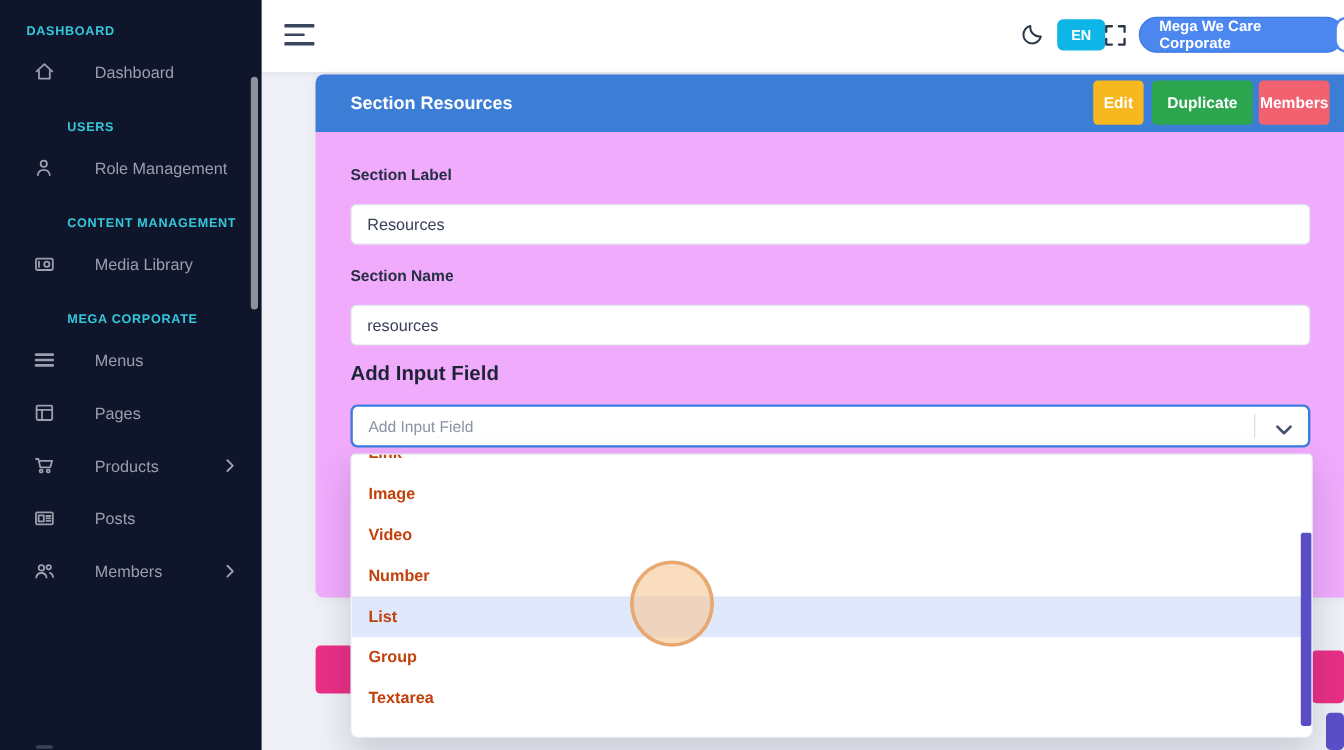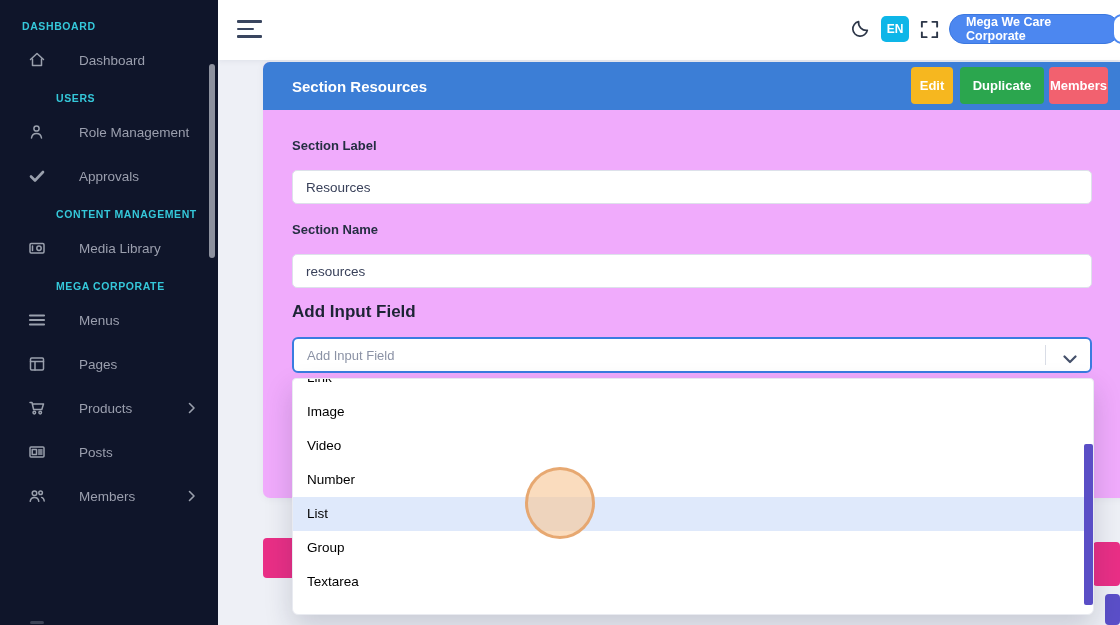--- a/index.html
+++ b/index.html
@@ -11,39 +11,39 @@
   .sidebar { position:absolute; left:0; top:0; width:218px; height:625px; background:#0f152a; z-index:3; }
   .logo-area { position:relative; height:62px; background:#1a2237; border-bottom:1px solid rgba(255,255,255,0.05); }
   .logo-ellipse { position:absolute; left:14px; top:8px; width:94px; height:47px; border-radius:50%;
     background:radial-gradient(ellipse at 50% 30%, #a8dcec 0%, #4aa3cc 38%, #1d6093 72%, #123a5e 100%);
     display:flex; align-items:center; justify-content:center;
     box-shadow:inset 0 -6px 10px rgba(0,0,0,.25), inset 0 4px 6px rgba(255,255,255,.35); }
   .logo-ellipse span { color:#fff; font-weight:700; font-size:19px; letter-spacing:1px; }
   .logo-tagline { position:absolute; left:117px; top:18px; color:#3cc8c2; font-size:21px; font-weight:400; }
   .nav { position:relative; padding:20px 0 0 28px; }
   .nav-header { color:#35c8da; font-size:10.5px; font-weight:700; letter-spacing:.6px; margin:0 0 16px -6px; }
-  .nav-header.gap { margin-top:12px;padding-left:34px; }
+  .nav-header.gap { margin-top:28px;padding-left:34px; }
   .nav-item { position:relative; display:flex; align-items:center; height:24px; margin-bottom:20px; color:#9b9fae; font-size:13.5px; cursor:pointer; }
   .nav-item .nav-ic { width:18px; height:18px; margin-right:33px; display:flex; align-items:center; justify-content:center; }
   .nav-item svg { stroke:#9aa0ad; fill:none; stroke-width:1.5; stroke-linecap:round; stroke-linejoin:round; }
   .nav-item .chev { position:absolute; right:22px; top:6px; }
   .nav-item .chev svg { stroke-width:1.6; }
   .side-scrollbar { position:absolute; left:209px; top:64px; width:6px; height:194px; background:#8d919e; border-radius:3px; z-index:4; }
   .next-item-dash { position:absolute; left:30px; top:621px; width:14px; height:3px; background:#3c4356; border-radius:1.5px; }
 
   
   .topbar { position:absolute; left:218px; top:0; width:902px; height:60px; background:#fff; z-index:2;
     box-shadow:0 1px 6px rgba(20,25,50,.07); }
   .burger { position:absolute; left:19px; top:20px; width:25px; height:19px; cursor:pointer; }
   .burger i { display:block; height:2.6px; background:#3a465f; border-radius:1px; margin-bottom:5px; }
   .burger i:nth-child(2) { width:17px; }
   .tb-icon { position:absolute; top:18px; cursor:pointer; }
   .tb-icon svg { stroke:#2c3648; fill:none; stroke-linecap:round; stroke-linejoin:round; }
   .moon { left:631px; }
-  .lang-badge { position:absolute; left:663px; top:16px; width:28px; height:26px; background:#0eb6e8; border-radius:5px;
+  .lang-badge { position:absolute; left:663px; top:16px; width:40px; height:26px; background:#0eb6e8; border-radius:5px;
     color:#fff; font-size:12px; font-weight:700; display:flex; align-items:center; justify-content:center; cursor:pointer; }
   .fullscreen { left:701px; top:19px; }
   .corp-btn { position:absolute; left:731px; top:14px; height:30px; padding:0 16px; background:#4c87f0; border:1px solid #3b78e0;
     border-radius:15px; color:#fff; font-size:12.5px; font-weight:700; display:flex; align-items:center; cursor:pointer; }
   .partial-pill { position:absolute; left:894px; top:14px; width:10px; height:30px; background:#fff; border:2px solid #4c87f0;
     border-right:none; border-radius:15px 0 0 15px; cursor:pointer; }
 
   
   .panel { position:absolute; left:263px; top:62px; width:1032px; height:436px; background:#f0abfc; border-radius:7px;
     box-shadow:0 1px 8px rgba(25,30,55,.05); z-index:4; }
@@ -62,21 +62,21 @@
     background:#fff; display:flex; align-items:center; cursor:pointer; }
   .select-placeholder { margin-left:13px; color:#8b92a5; font-size:13px; }
   .select-divider { position:absolute; right:44px; top:6px; width:1px; height:20px; background:#d9dde6; }
   .select-caret { position:absolute; right:13px; top:11px; }
   .select-caret svg { stroke:#44506a; stroke-width:2.2; fill:none; stroke-linecap:round; stroke-linejoin:round; }
 
   
   .dropdown { position:absolute; left:292px; top:378px; width:802px; height:237px; background:#fff; border:1px solid #e9ebf1;
     border-radius:4px 4px 6px 6px; box-shadow:0 12px 28px rgba(30,35,60,.18); overflow:hidden; z-index:10; }
   .dd-list { position:absolute; left:0; right:0; top:-18px; }
-  .dd-item { height:34px; line-height:34px; padding-left:14px; font-size:13.5px; font-weight:400; color:#000000; cursor:pointer; }
+  .dd-item { height:34px; line-height:34px; padding-left:14px; font-size:13.5px; font-weight:700; color:#c2410c; cursor:pointer; }
   .dd-item.hl { background:#dfe9fb; }
   .dd-scrollbar { position:absolute; right:0; top:65px; width:9px; height:161px; background:#5a4ec6; border-radius:2px; cursor:pointer; }
 
   
   .pink-btn-left { position:absolute; left:263px; top:538px; width:78px; height:40px; background:#e92f86; border-radius:4px; z-index:5; cursor:pointer; }
   .pink-btn-right { position:absolute; left:1093px; top:542px; width:27px; height:44px; background:#e92f86; border-radius:4px; z-index:6; cursor:pointer; }
   .purple-btn-right { position:absolute; left:1105px; top:594px; width:15px; height:31px; background:#5b4fc8; border-radius:4px; z-index:6; cursor:pointer; }
 
   
   .touch-circle { position:absolute; left:525px; top:467px; width:70px; height:72px; border-radius:50%;
@@ -107,28 +107,20 @@
       <div class="nav-item">
         <span class="nav-ic">
           <svg width="18" height="18" viewBox="0 0 18 18">
               <circle cx="8.5" cy="5.5" r="2.6"></circle>
               <path d="M3.5 15c.4-3 2.3-4.5 5-4.5s4.6 1.5 5 4.5"></path>
             </svg>
         </span>
         <span>Role Management</span>
       </div>
 
-      <div class="nav-item">
-        <span class="nav-ic">
-          <svg width="18" height="18" viewBox="0 0 18 18">
-              <path d="M3 9.5l4 4L15 5" stroke-width="2.6"></path>
-            </svg>
-        </span>
-        <span>Approvals</span>
-      </div>
 
       <div class="nav-header gap">CONTENT MANAGEMENT</div>
 
       <div class="nav-item">
         <span class="nav-ic">
           <svg width="18" height="18" viewBox="0 0 18 18">
               <rect x="2" y="4.5" width="14" height="9.5" rx="1.2"></rect>
               <circle cx="11" cy="9.2" r="2.2"></circle>
               <path d="M4.5 7v4.5"></path>
             </svg>

